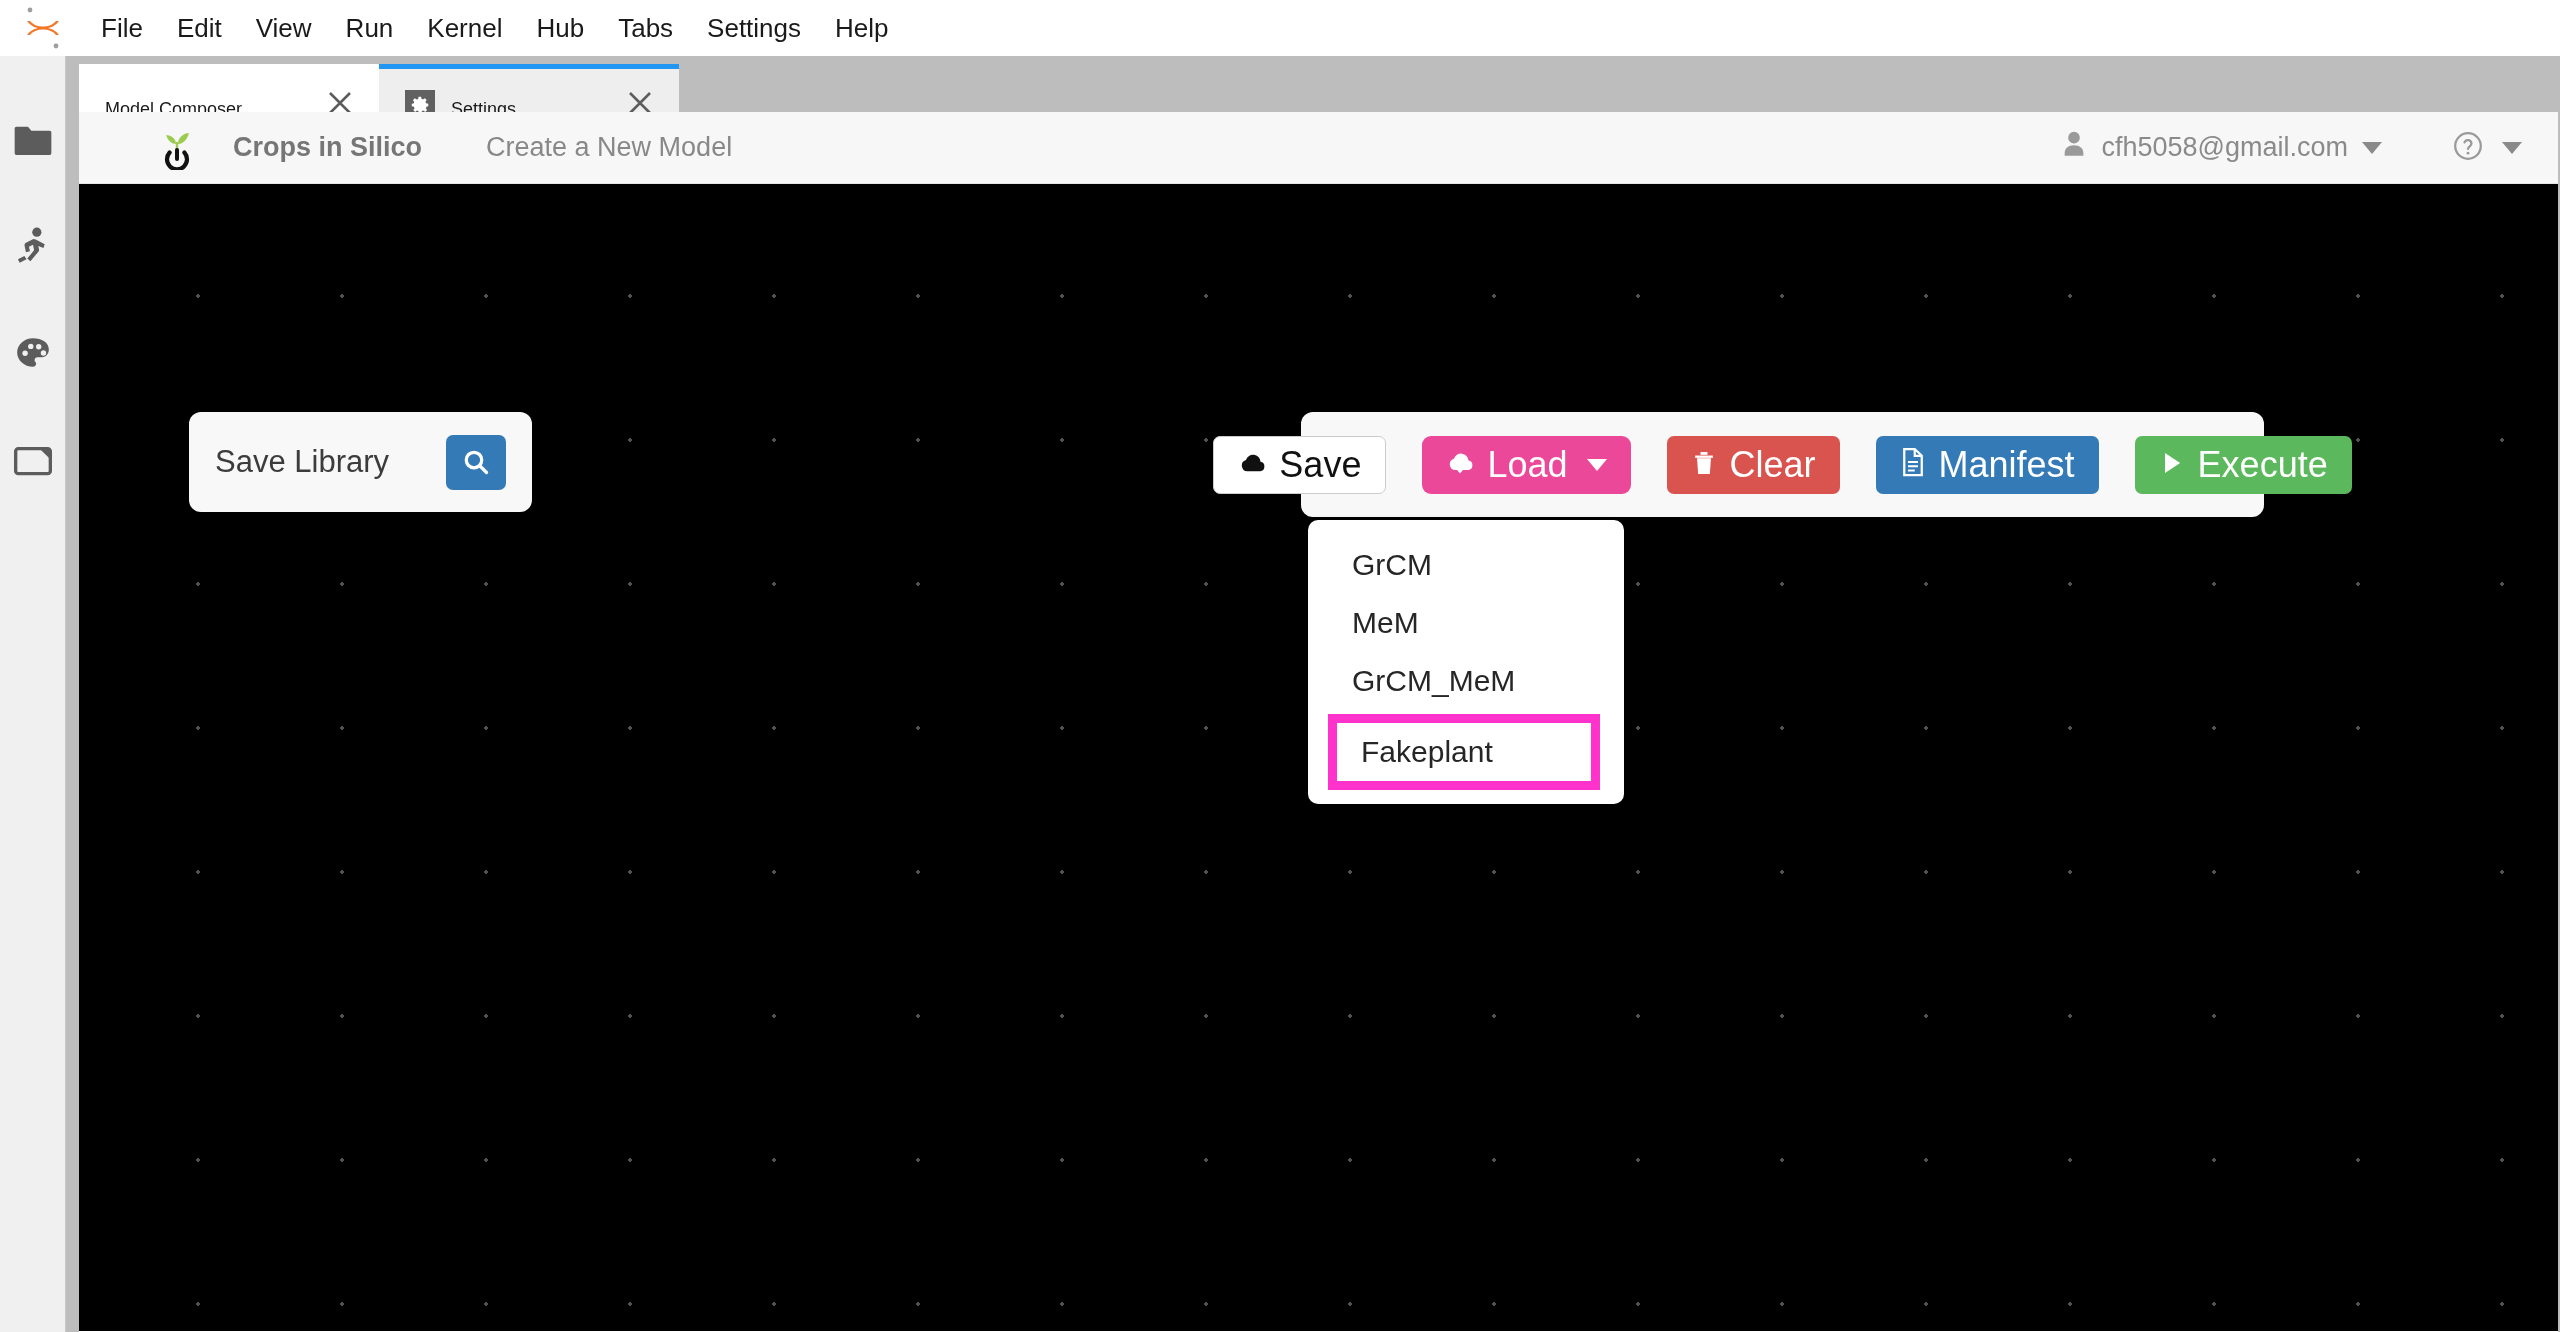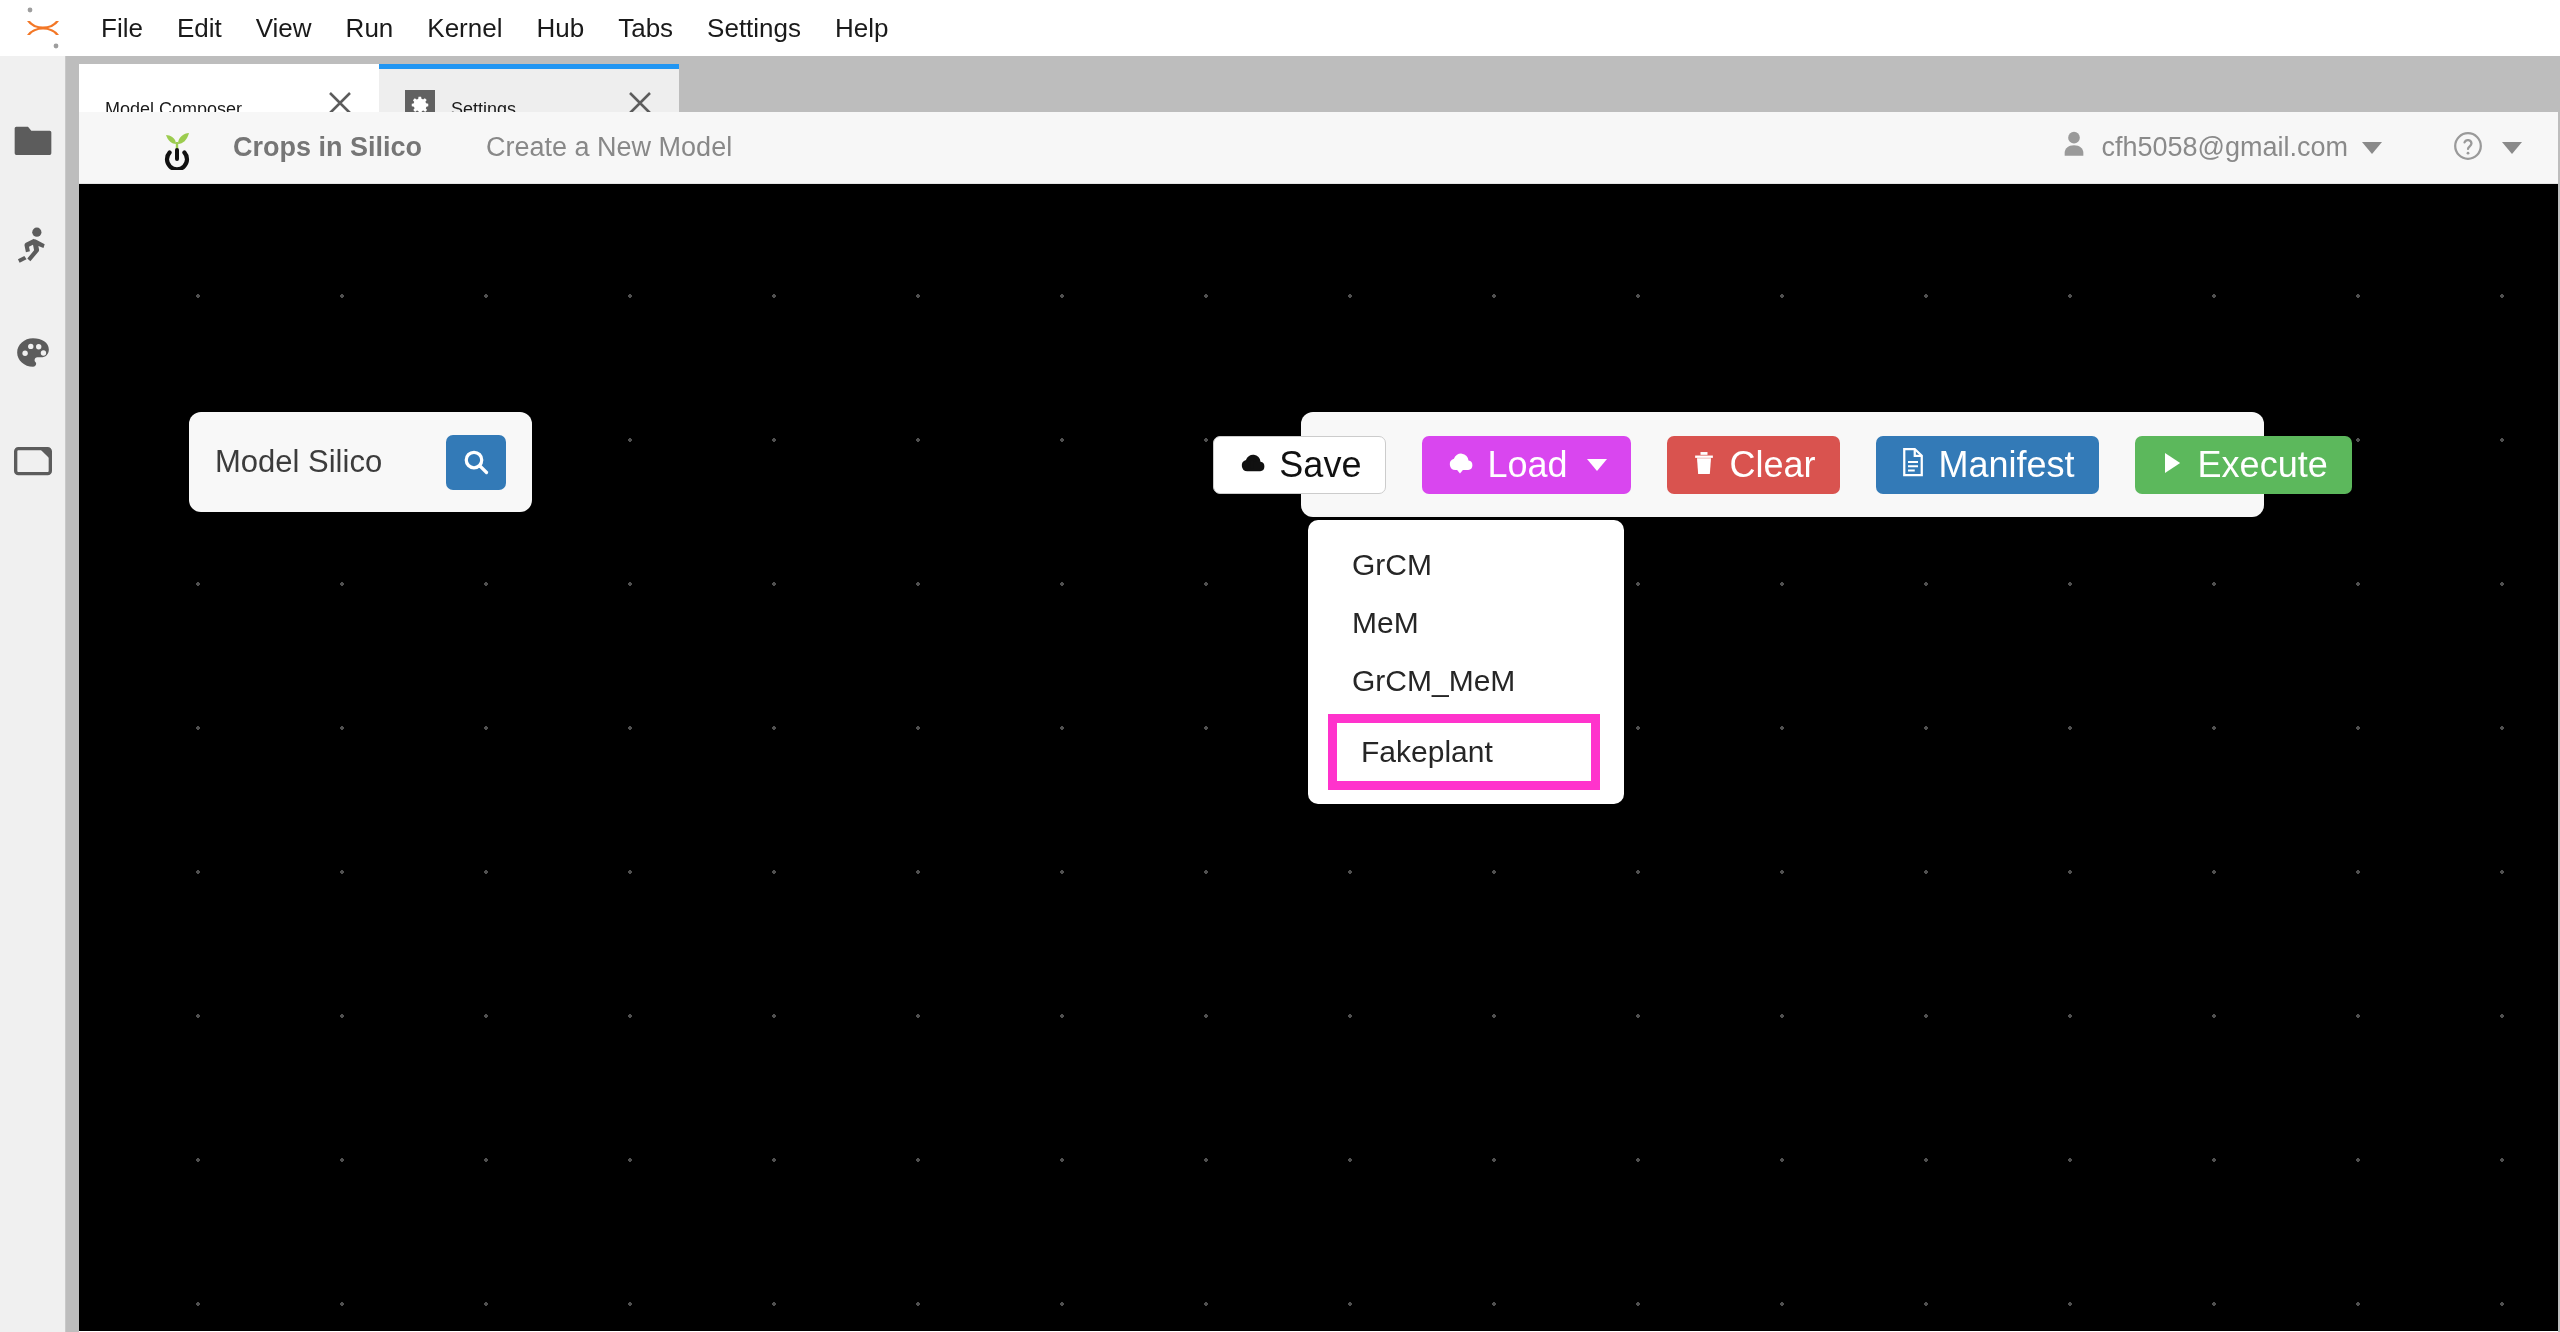--- a/index.html
+++ b/index.html
@@ -167,21 +167,21 @@
     padding: 0 24px;
     border-radius: 7px;
     font-size: 36px;
     color: #ffffff;
     cursor: pointer;
     white-space: nowrap;
     border: none;
     font-family: "Liberation Sans", sans-serif;
   }
   .btn-save   { background: #ffffff; color: #111111; border: 1px solid #cccccc; }
-  .btn-load   { background: #d946ef; }
+  .btn-load   { background: #ec4899; border-radius: 9px; }
   .btn-clear  { background: #d9534f; }
   .btn-manifest { background: #337ab7; }
   .btn-execute  { background: #5cb85c; }
   .btn .caret-w {
     width: 0; height: 0; margin-left: 6px;
     border-left: 10px solid transparent;
     border-right: 10px solid transparent;
     border-top: 12px solid #ffffff;
   }
 
@@ -330,21 +330,21 @@
             <circle cx="12" cy="17.4" r="1.05" fill="#9a9a9a" stroke="none"></circle>
           </svg>
         </span>
         <span class="caret"></span>
       </span>
     </div>
 
     <div class="canvas">
 
       <div class="float-panel model-library">
-        <span class="ml-title">Model Silico</span>
+        <span class="ml-title">Save Library</span>
         <span class="ml-search-btn">
           <svg width="30" height="30" viewBox="0 0 24 24" fill="none" stroke="#ffffff" stroke-width="2.6">
             <circle cx="10.4" cy="10.4" r="6.2"></circle>
             <path d="M15.2 15.2 L20.4 20.4" stroke-linecap="round"></path>
           </svg>
         </span>
       </div>
 
       <div class="float-panel toolbar-panel">
 

